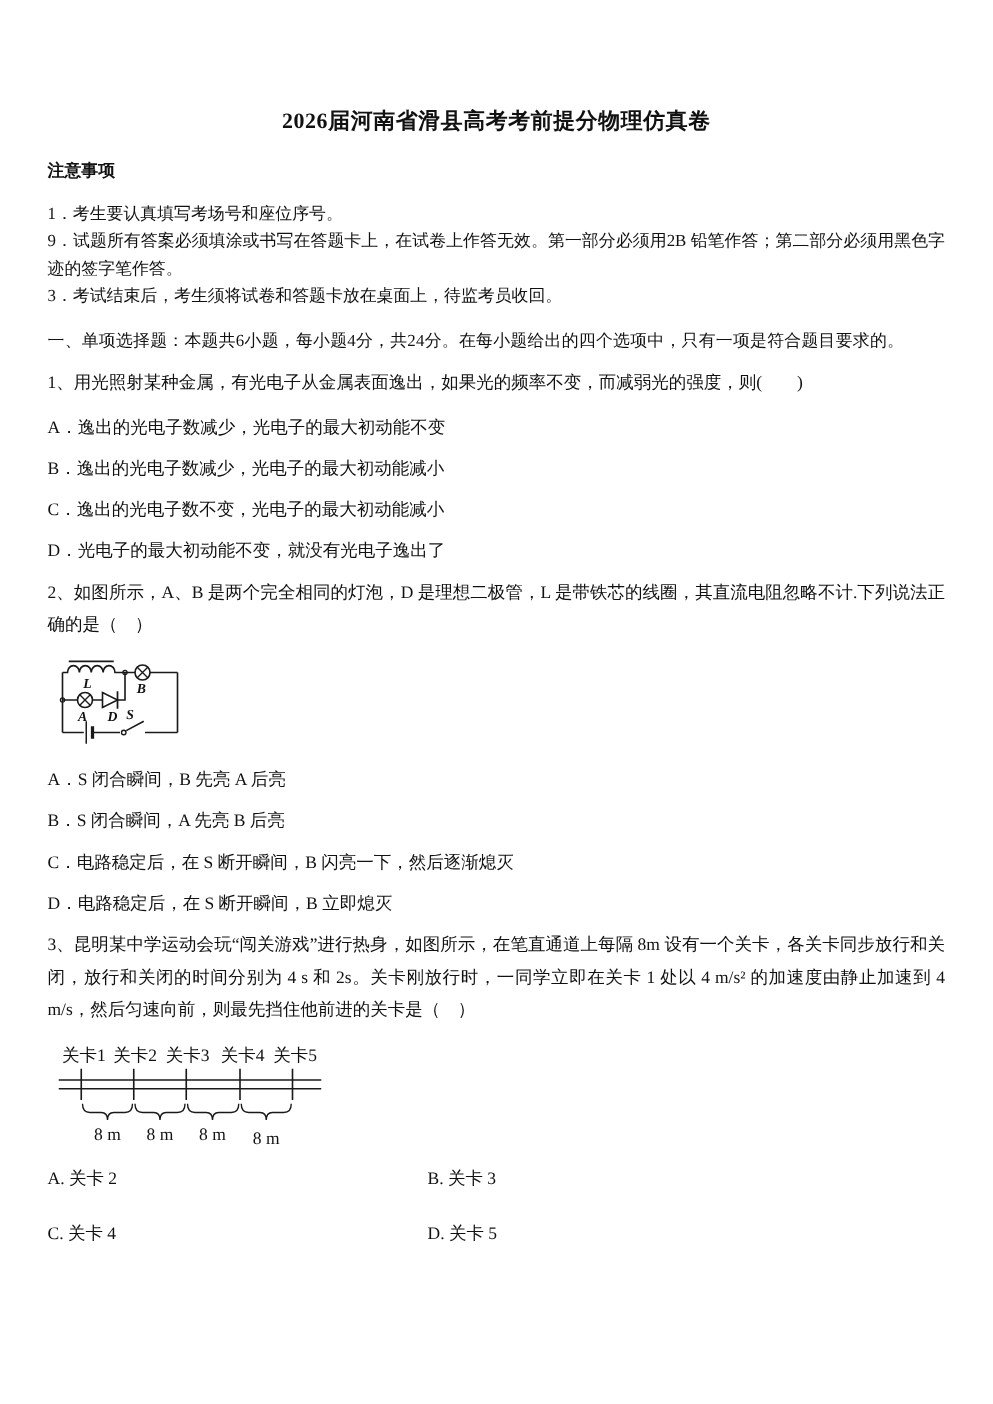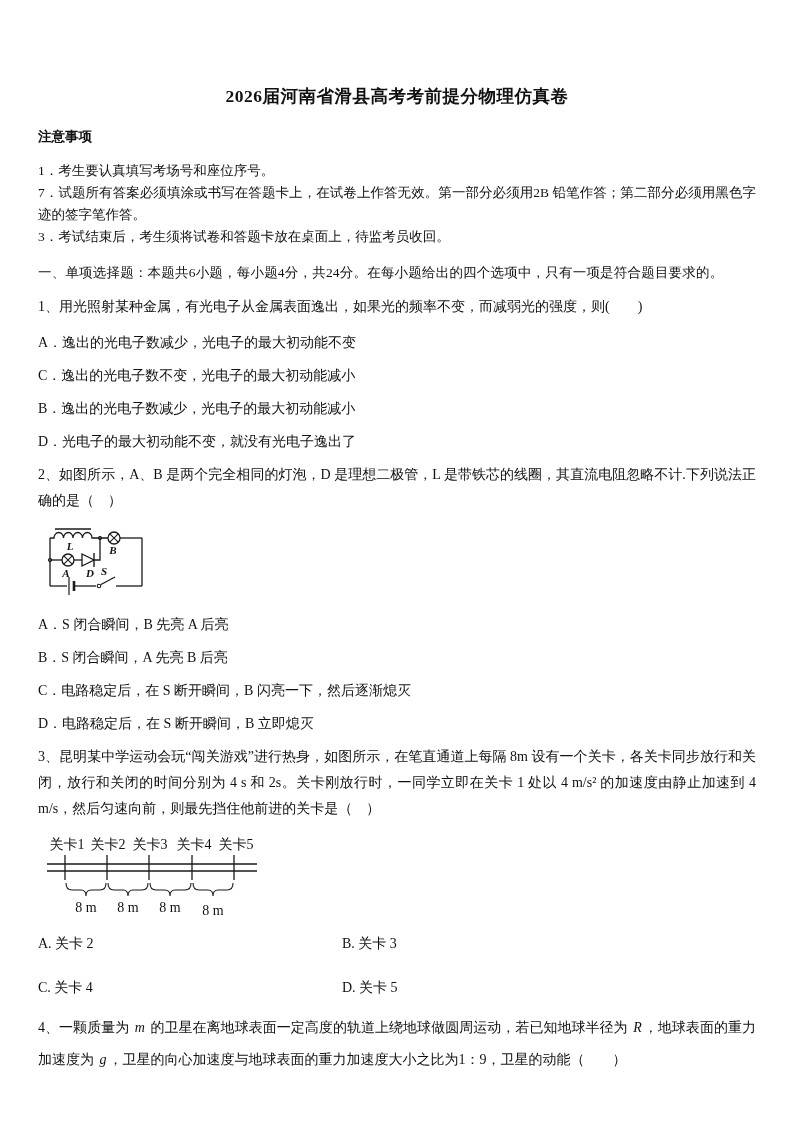--- a/index.html
+++ b/index.html
@@ -34,31 +34,31 @@
 </head>
 <body>
 
 <div class="page">
 
   <h1 class="title">2026届河南省滑县高考考前提分物理仿真卷</h1>
 
   <div>
     <p class="notice-header">注意事项</p>
     <p class="notice-item">1．考生要认真填写考场号和座位序号。</p>
-    <p class="notice-item">7．试题所有答案必须填涂或书写在答题卡上，在试卷上作答无效。第一部分必须用2B 铅笔作答；第二部分必须用黑色字迹的签字笔作答。</p>
+    <p class="notice-item">9．试题所有答案必须填涂或书写在答题卡上，在试卷上作答无效。第一部分必须用2B 铅笔作答；第二部分必须用黑色字迹的签字笔作答。</p>
     <p class="notice-item">3．考试结束后，考生须将试卷和答题卡放在桌面上，待监考员收回。</p>
   </div>
 
   <p class="section-heading">一、单项选择题：本题共6小题，每小题4分，共24分。在每小题给出的四个选项中，只有一项是符合题目要求的。</p>
 
   <div class="question q-gap">
     <p class="stem">1、用光照射某种金属，有光电子从金属表面逸出，如果光的频率不变，而减弱光的强度，则(　　)</p>
     <p class="option">A．逸出的光电子数减少，光电子的最大初动能不变</p>
+    <p class="option">B．逸出的光电子数减少，光电子的最大初动能减小</p>
     <p class="option">C．逸出的光电子数不变，光电子的最大初动能减小</p>
-    <p class="option">B．逸出的光电子数减少，光电子的最大初动能减小</p>
     <p class="option">D．光电子的最大初动能不变，就没有光电子逸出了</p>
   </div>
 
   <div class="question q-gap">
     <p class="stem">2、如图所示，A、B 是两个完全相同的灯泡，D 是理想二极管，L 是带铁芯的线圈，其直流电阻忽略不计.下列说法正确的是（　）</p>
 
     <svg class="fig" width="130" height="80" viewBox="0 0 130 80">
 
       <path d="M8,16 V64" stroke-width="1.3"></path>
       <path d="M100,16 V64" stroke-width="1.3"></path>
@@ -135,17 +135,14 @@
     </svg>
 
     <div class="options-grid">
       <p class="option">A. 关卡 2</p>
       <p class="option">B. 关卡 3</p>
       <p class="option">C. 关卡 4</p>
       <p class="option">D. 关卡 5</p>
     </div>
   </div>
 
-  <div class="question" style="margin-top:14px;">
-    <p class="stem" style="line-height:32px;"><span>4、一颗质量为 </span><i class="var">m</i><span> 的卫星在离地球表面一定高度的轨道上绕地球做圆周运动，若已知地球半径为 </span><i class="var">R</i><span>，地球表面的重力加速度为 </span><i class="var">g</i><span>，卫星的向心加速度与地球表面的重力加速度大小之比为1：9，卫星的动能（　　）</span></p>
-  </div>
 
 </div>
 
 </body></html>

